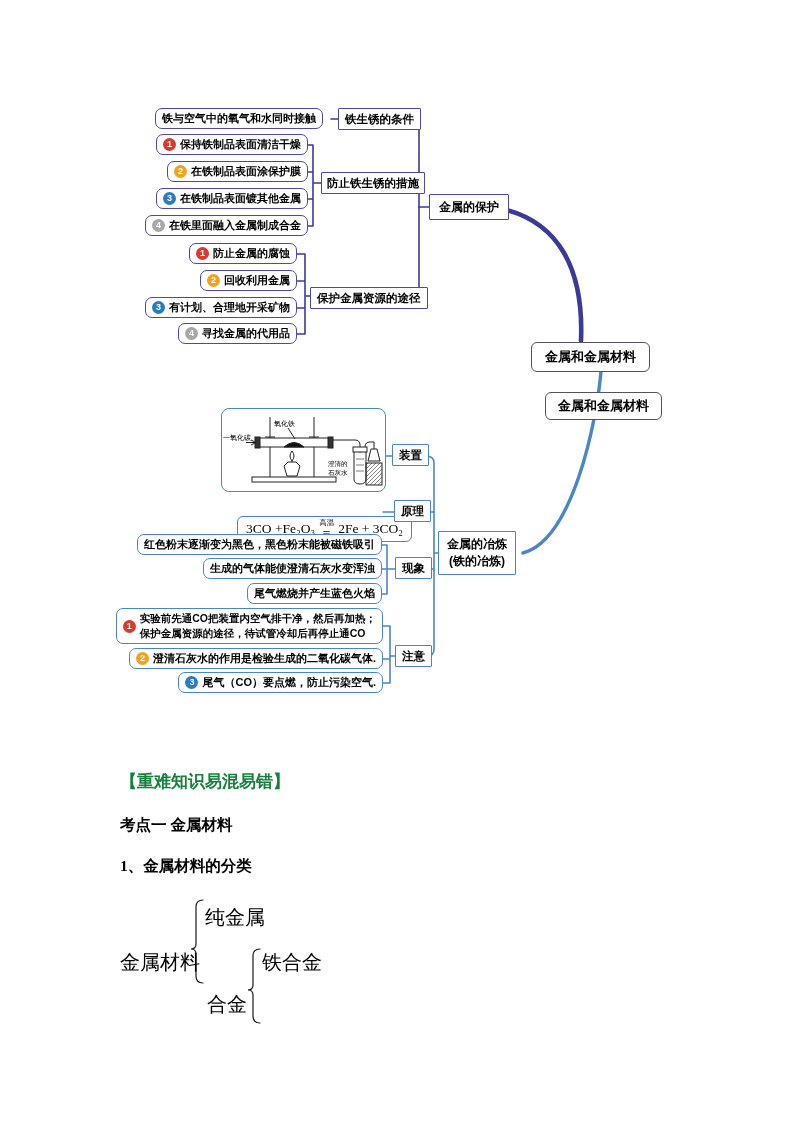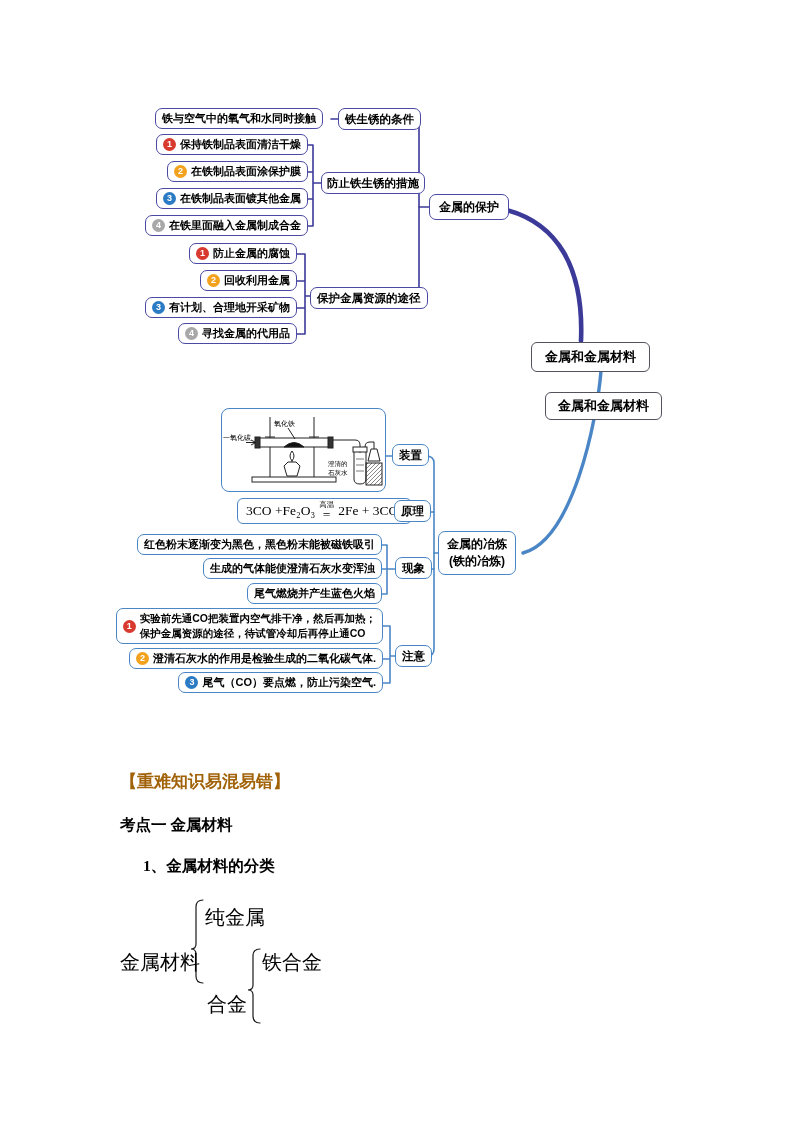--- a/index.html
+++ b/index.html
@@ -5,41 +5,41 @@
   html,body{margin:0;padding:0;background:#fff;}
   .page{position:relative;width:794px;height:1123px;background:#ffffff;
         font-family:"Liberation Sans",sans-serif;overflow:hidden;}
   .overlay{position:absolute;left:0;top:0;z-index:0;}
   .abs{position:absolute;z-index:1;box-sizing:border-box;}
   
   .ibox{background:#fff;border:1.5px solid #4a49a3;border-radius:7px;
         padding:2px 6px;font-weight:bold;font-size:11px;line-height:15px;
         color:#000;white-space:nowrap;display:flex;align-items:center;gap:4px;}
   
-  .node{background:#fff;border:1.5px solid #4a49a3;border-radius:7px;
+  .node{background:#fff;border:1.5px solid #4a49a3;border-radius:1px;
         padding:2px 6px;font-weight:bold;font-size:11.5px;line-height:16px;
         color:#000;white-space:nowrap;}
   .b{border-color:#4a86c6;}
   .badge{display:inline-flex;align-items:center;justify-content:center;
          width:13px;height:13px;border-radius:50%;color:#fff;font-size:9px;
          font-weight:bold;flex:0 0 auto;line-height:13px;}
   .bg-red{background:#d93a2f;} .bg-orange{background:#f2a21c;}
   .bg-blue{background:#2b7bc4;} .bg-gray{background:#a8a8a8;}
   .rootbox{background:#fff;border:1.5px solid #53525f;border-radius:6px;
            padding:5px 13px;font-weight:bold;font-size:13px;white-space:nowrap;color:#000;}
   .center2{display:flex;flex-direction:column;align-items:center;text-align:center;}
   .eqbox{background:#fff;border:1.5px solid #4a86c6;border-radius:6px;
          display:flex;align-items:center;padding:1px 8px;height:26px;
          font-family:"Liberation Serif",serif;font-size:13.5px;color:#000;white-space:nowrap;}
   .eqstack{display:inline-flex;flex-direction:column;align-items:center;
            margin:17px 4px;line-height:1;}
   .eqcond{font-size:7.5px;} .eqsign{font-size:13.5px;margin-top:-1px;}
   .note2line{display:flex;flex-direction:column;font-size:10.5px;line-height:15px;}
   .serif{font-family:"Liberation Serif",serif;}
-  .h1{font-weight:bold;font-size:17px;color:#a16207;white-space:nowrap;}
+  .h1{font-weight:bold;font-size:17px;color:#15803d;white-space:nowrap;}
   .h2{font-weight:bold;font-size:15.5px;color:#000;white-space:nowrap;}
   .treetxt{font-size:20px;color:#000;white-space:nowrap;}
 </style>
 </head>
 <body>
 
 <div class="page">
 
   <svg class="overlay" width="794" height="1123" viewBox="0 0 794 1123">
     <g stroke="#3c3a99" stroke-width="1.6" fill="none" stroke-linecap="round">
@@ -169,21 +169,21 @@
         <text x="52" y="17">氧化铁</text>
         <text x="106" y="57" font-size="6.5">澄清的</text>
         <text x="106" y="66" font-size="6.5">石灰水</text>
       </g>
     </svg>
   </div>
   <div class="abs node b" style="left:392px;top:444px;">
     <span>装置</span>
   </div>
 
-  <div class="abs eqbox" style="left:237px;top:498px;">
+  <div class="abs eqbox" style="left:237px;top:516px;">
     <span>3CO +Fe₂O₃</span>
     <span class="eqstack">
       <span class="eqcond">高温</span>
       <span class="eqsign">=</span>
     </span>
     <span>2Fe + 3CO₂</span>
   </div>
   <div class="abs node b" style="left:394px;top:500px;">
     <span>原理</span>
   </div>
@@ -224,21 +224,21 @@
     <span>金属的冶炼</span>
     <span>(铁的冶炼)</span>
   </div>
 
   <div class="abs h1 serif" style="left:120px;top:770px;">
     <span>【重难知识易混易错】</span>
   </div>
   <div class="abs h2 serif" style="left:120px;top:815px;">
     <span>考点一 金属材料</span>
   </div>
-  <div class="abs h2 serif" style="left:120px;top:856px;margin-left:23px;">
+  <div class="abs h2 serif" style="left:120px;top:856px;">
     <span>1、金属材料的分类</span>
   </div>
 
   <div class="abs treetxt serif" style="left:205px;top:904px;">
     <span>纯金属</span>
   </div>
   <div class="abs treetxt serif" style="left:120px;top:949px;">
     <span>金属材料</span>
   </div>
   <div class="abs treetxt serif" style="left:262px;top:949px;">

